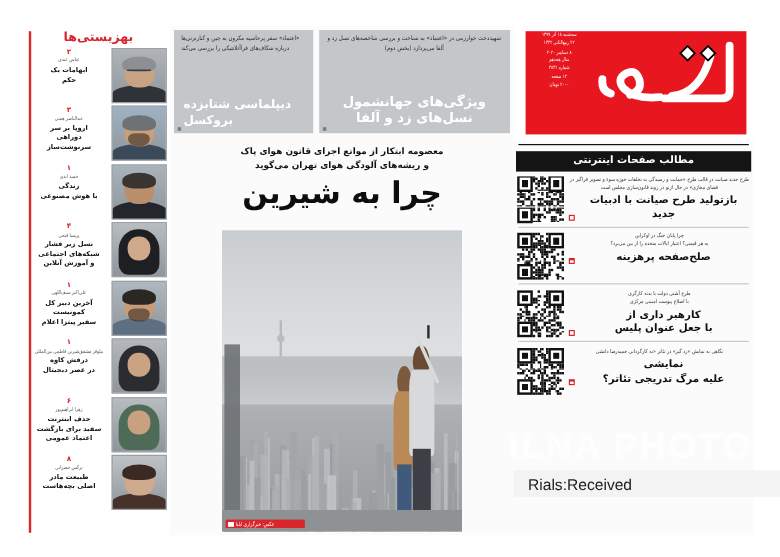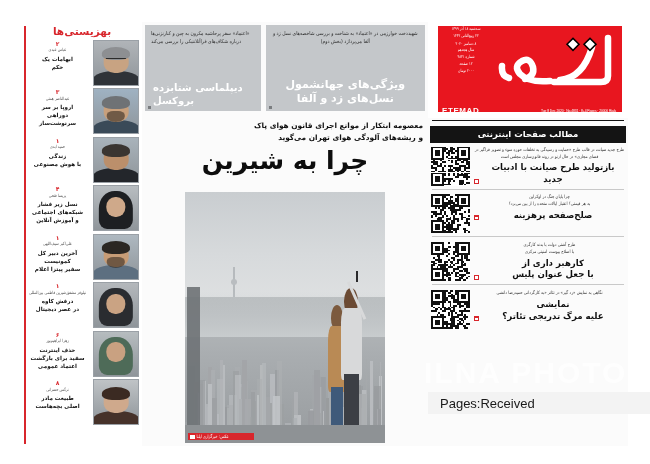--- a/index.html
+++ b/index.html
@@ -301,21 +301,21 @@
           <div class="gbox-mark"></div>
         </article>
         <article class="gbox wide">
           <div class="gbox-kicker">شهیدد‌خت خوارزمی در «اعتماد» به شناخت و بررسی شاخصه‌های نسل زد و آلفا می‌پردازد (بخش دوم)</div>
           <div class="gbox-head" style="white-space: pre-line;">ویژگی‌های جهانشمول
 نسل‌های زد و آلفا</div>
           <div class="gbox-mark"></div>
         </article>
       </div>
 
-      <div class="main-kicker" style="white-space: pre-line; text-align: right;">معصومه ابتکار از موانع اجرای قانون هوای پاک
+      <div class="main-kicker" style="white-space: pre-line;">معصومه ابتکار از موانع اجرای قانون هوای پاک
 و ریشه‌های آلودگی هوای تهران می‌گوید</div>
       <div class="main-head">چرا به شیرین</div>
 
       <figure class="photo">
         <div class="sky"></div>
         <div class="milad"></div>
         <div class="cityband"></div>
         <div class="haze"></div>
         <div id="city-host">
             <div class="bld" style="left: 77.5498%; width: 4.7772px; height: 14.2357%; background: rgb(189, 192, 195); opacity: 0.587982;"></div>
@@ -478,24 +478,20 @@
             <rect x="184" y="20" width="17" height="17" transform="rotate(45 192 28)"></rect>
           </g>
         </svg>
         <div class="mast-dates" style="white-space: pre-line;">سه‌شنبه ۱۸ آذر ۱۳۹۹
 ۲۲ ربیع‌الثانی ۱۴۴۲
 ۸ دسامبر ۲۰۲۰
 سال هجدهم
 شماره ۴۸۳۱
 ۱۲ صفحه
 ۲۰۰۰ تومان</div>
-        <div class="mast-bottom">
-          <div class="mast-en">ETEMAD</div>
-          <div class="mast-meta">Tue 8 Dec 2020 · No.4831 · 8+4 Pages · 20000 Rials</div>
-        </div>
       </div>
 
       <div class="sep"></div>
 
 
       <div class="black-bar">مطالب صفحات اینترنتی</div>
 
       <div id="web-host">
           <div class="qrow">
             <div class="qr">
@@ -1166,18 +1162,18 @@
               <div class="q-kick" style="white-space: pre-line;">نگاهی به نمایش «رد گیر» در تئاتر «به کارگردانی حمیدرضا دانشی</div>
               <div class="q-head" style="white-space: pre-line;">نمایشی
 علیه مرگ تدریجی تئاتر؟</div>
               <div class="q-sq"></div>
             </div>
           </div>
         </div>
 
       <div class="wm-ilna">ILNA PHOTO</div>
       <div class="wm-bar">
-        <span>Pages:Received</span>
+        <span>Rials:Received</span>
       </div>
     </section>
 
   </div>
 </div>
 
 </body></html>

